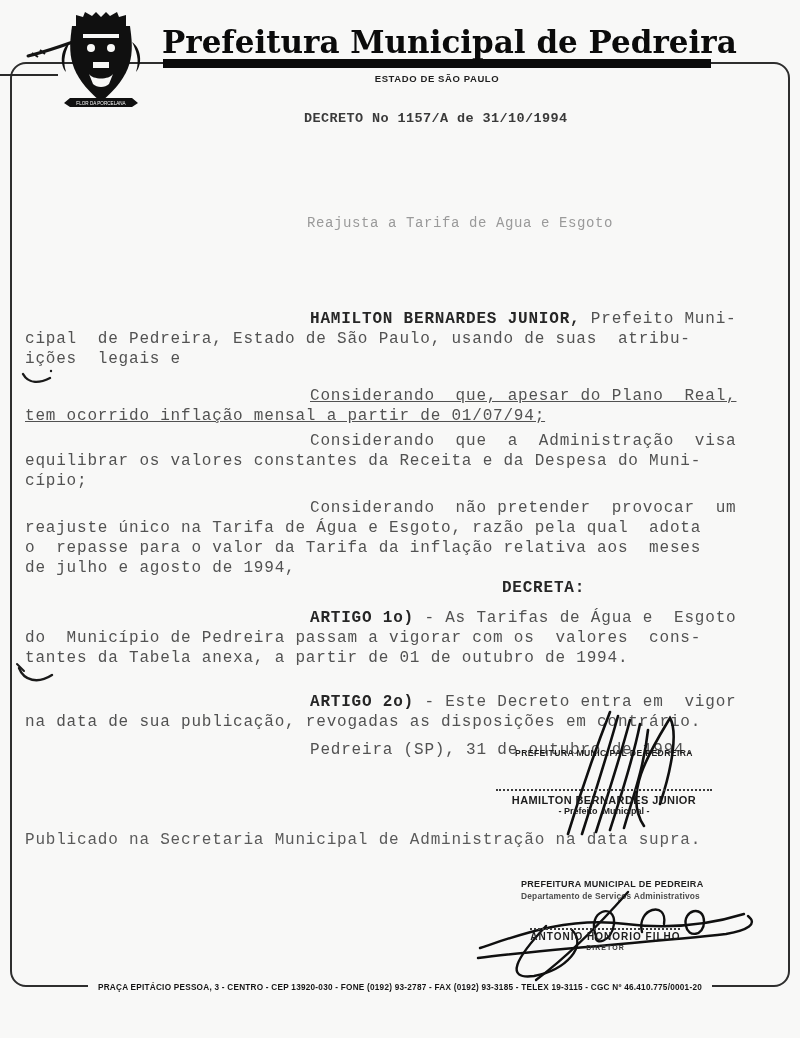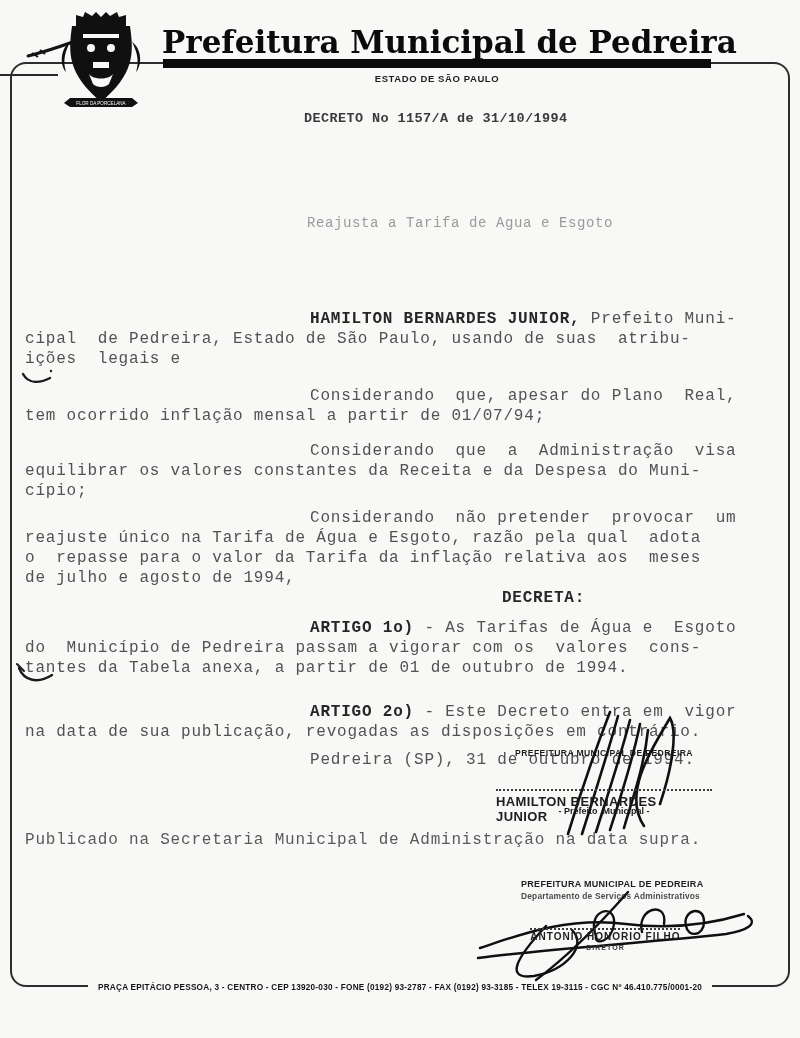--- a/index.html
+++ b/index.html
@@ -39,39 +39,39 @@
     position:absolute; left:307px; top:204px; font-size:14px;
     color:#9a9a9a; letter-spacing:0.6px;margin-top:11px;
   }
   .doc-body {
     position:absolute; left:25px; top:309px; width:752px;
     font-size:16px; line-height:20px; letter-spacing:0.8px; color:#525252;
   }
   .para { white-space:pre-wrap; text-indent:285px; margin:0; }
   .b { font-weight:bold; color:#262626; }
   .p1 { margin-bottom:17px; }
-  .p2 { margin-bottom:15px; }
+  .p2 { margin-bottom:5px;text-decoration:underline; }
   .p3 { margin-bottom:7px; }
   .p4 { }
   .decreta { margin-bottom:10px; font-weight:bold; color:#262626;text-align:center; }
   .p5 { margin-bottom:24px; }
   .p6 { margin-bottom:8px; }
 
   .publication {
     position:absolute; left:25px; top:831px; font-size:16px; letter-spacing:0.8px;
     color:#5a5a5a; white-space:pre;
   }
 
   
   .stamp { font-family:"Liberation Sans",sans-serif; color:#1d1d1d; }
   .mayor-stamp1 { position:absolute; left:498px; top:748px; width:212px; text-align:center;
     font-size:8.6px; font-weight:bold; letter-spacing:0.4px; }
   .mayor-dots   { position:absolute; left:496px; top:789px; width:216px; border-top:2px dotted #3c3c3c; }
-  .mayor-name   { position:absolute; left:496px; top:794px; width:216px; 
-    font-size:13px; font-weight:bold; letter-spacing:0.4px; }
+  .mayor-name   { position:absolute; left:496px; top:794px; width:216px; text-align:center;
+    font-size:11px; font-weight:bold; letter-spacing:0.4px; }
   .mayor-role   { position:absolute; left:496px; top:806px; width:216px; text-align:center;
     font-size:9px; font-weight:bold; white-space:pre; }
   .mayor-scribble { position:absolute; left:552px; top:706px; width:140px; height:130px; }
 
   .dir-stamp1 { position:absolute; left:521px; top:879px; width:195px;
     font-size:9px; font-weight:bold; letter-spacing:0.3px; }
   .dir-stamp2 { position:absolute; left:521px; top:891px; width:210px;
     font-size:8.4px; font-weight:bold; color:#4c4c4c; letter-spacing:0.2px; }
   .dir-dots   { position:absolute; left:530px; top:928px; width:150px; border-top:2px dotted #3c3c3c; }
   .dir-name   { position:absolute; left:503px; top:931px; width:205px; text-align:center;

